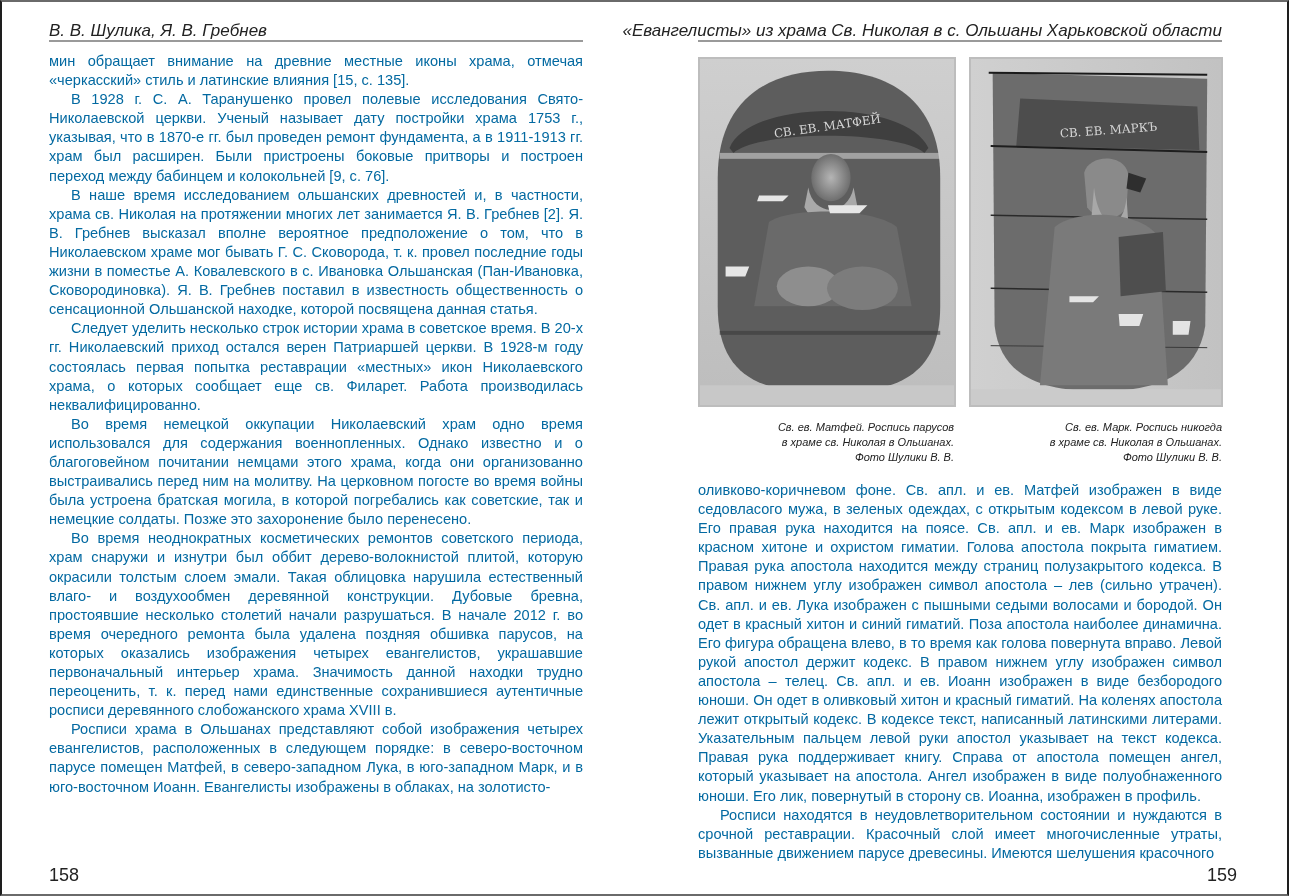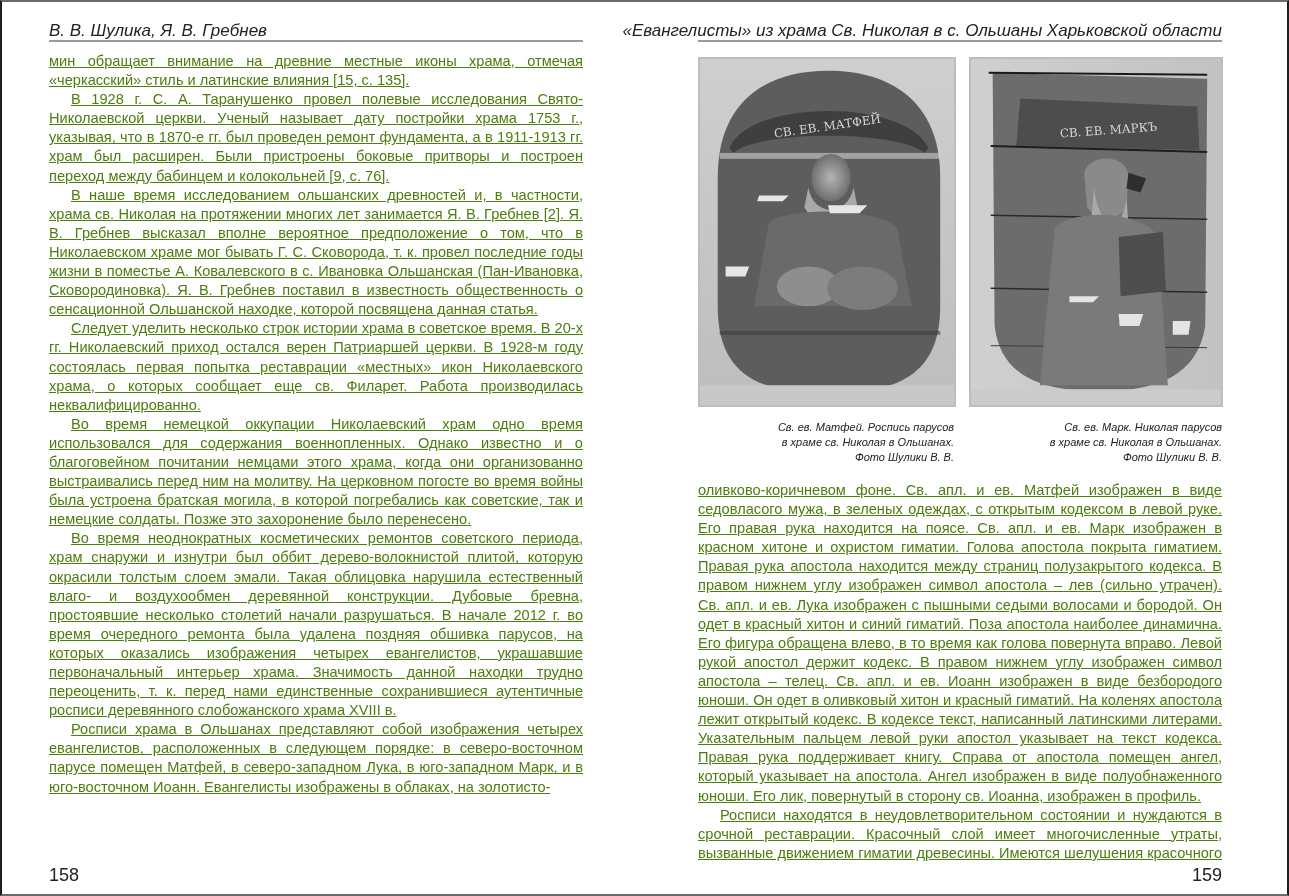--- a/index.html
+++ b/index.html
@@ -16,22 +16,21 @@
       border-bottom: 2px solid #6a6a6a;
       pointer-events: none;
     }
     .running-head {
       position: absolute; top: 21px; font-size: 17px; font-style: italic; color: #222;
       white-space: nowrap;
     }
     .rule { position: absolute; top: 40px; height: 2px; background: #9a9a9a; }
     .column {
       position: absolute; font-size: 14.6px; line-height: 19.1px; text-align: justify;
-      color: #4d7c0f;
-      text-decoration: underline;
+      color: #0369a1;
     }
     .column p { margin: 0; text-indent: 0; }
     .column p.indent { text-indent: 22px; }
     .page-number { position: absolute; top: 865px; font-size: 18px; color: #222; }
     .photo {
       position: absolute; top: 57px; height: 350px; box-sizing: border-box;
       border: 2px solid #bdbdbd; overflow: hidden; background: #8a8a8a;
     }
     .photo svg { width: 100%; height: 100%; display: block; }
     .caption {
@@ -118,24 +117,24 @@
       <path d="M115,115 C120,95 160,95 160,120 L158,150 C150,165 128,165 118,150 Z" fill="#8a8a8a"></path>
       <path d="M125,130 C130,175 155,175 158,140 L160,168 C145,185 130,182 122,165 Z" fill="#a8a8a8"></path>
       <path d="M85,170 C110,150 175,155 190,180 L200,330 L70,330 Z" fill="#7a7a7a"></path>
       <path d="M150,180 L195,175 L198,235 L152,240 Z" fill="#4e4e4e"></path>
       <path d="M160,115 l18,6 l-6,14 l-14,-4 Z" fill="#2e2e2e"></path>
       <path d="M150,258 l25,0 l-4,12 l-20,0 Z M205,265 l18,0 l-2,14 l-16,0 Z M100,240 l30,0 l-6,6 l-24,0 Z" fill="#e4e4e4"></path>
       <rect x="0" y="334" width="254" height="16" fill="#cbcbcb"></rect>
     </svg>
   </div>
   <div class="caption" style="left:969px; width:253px;">
-    <div>Св. ев. Марк. Николая парусов</div>
+    <div>Св. ев. Марк. Роспись никогда</div>
     <div>в храме св. Николая в Ольшанах.</div>
     <div>Фото Шулики В. В.</div>
   </div>
 
   <div class="column" style="left:698px; top:481px; width:524px;">
     <p>оливково-коричневом фоне. Св. апл. и ев. Матфей изображен в виде седовласого мужа, в зеленых одеждах, с открытым кодексом в левой руке. Его правая рука находится на поясе. Св. апл. и ев. Марк изображен в красном хитоне и охристом гиматии. Голова апостола покрыта гиматием. Правая рука апостола находится между страниц полузакрытого кодекса. В правом нижнем углу изображен символ апостола – лев (сильно утрачен). Св. апл. и ев. Лука изображен с пышными седыми волосами и бородой. Он одет в красный хитон и синий гиматий. Поза апостола наиболее динамична. Его фигура обращена влево, в то время как голова повернута вправо. Левой рукой апостол держит кодекс. В правом нижнем углу изображен символ апостола – телец. Св. апл. и ев. Иоанн изображен в виде безбородого юноши. Он одет в оливковый хитон и красный гиматий. На коленях апостола лежит открытый кодекс. В кодексе текст, написанный латинскими литерами. Указательным пальцем левой руки апостол указывает на текст кодекса. Правая рука поддерживает книгу. Справа от апостола помещен ангел, который указывает на апостола. Ангел изображен в виде полуобнаженного юноши. Его лик, повернутый в сторону св. Иоанна, изображен в профиль.</p>
-    <p class="indent">Росписи находятся в неудовлетворительном состоянии и нуждаются в срочной реставрации. Красочный слой имеет многочисленные утраты, вызванные движением гиматии древесины. Имеются шелушения красочного</p>
+    <p class="indent">Росписи находятся в неудовлетворительном состоянии и нуждаются в срочной реставрации. Красочный слой имеет многочисленные утраты, вызванные движением парусе древесины. Имеются шелушения красочного</p>
   </div>
 
-  <div class="page-number" style="right:67px;margin-left:12px;">159</div>
+  <div class="page-number" style="right:52px;margin-left:12px;">159</div>
 </div>
 
 </body></html>

